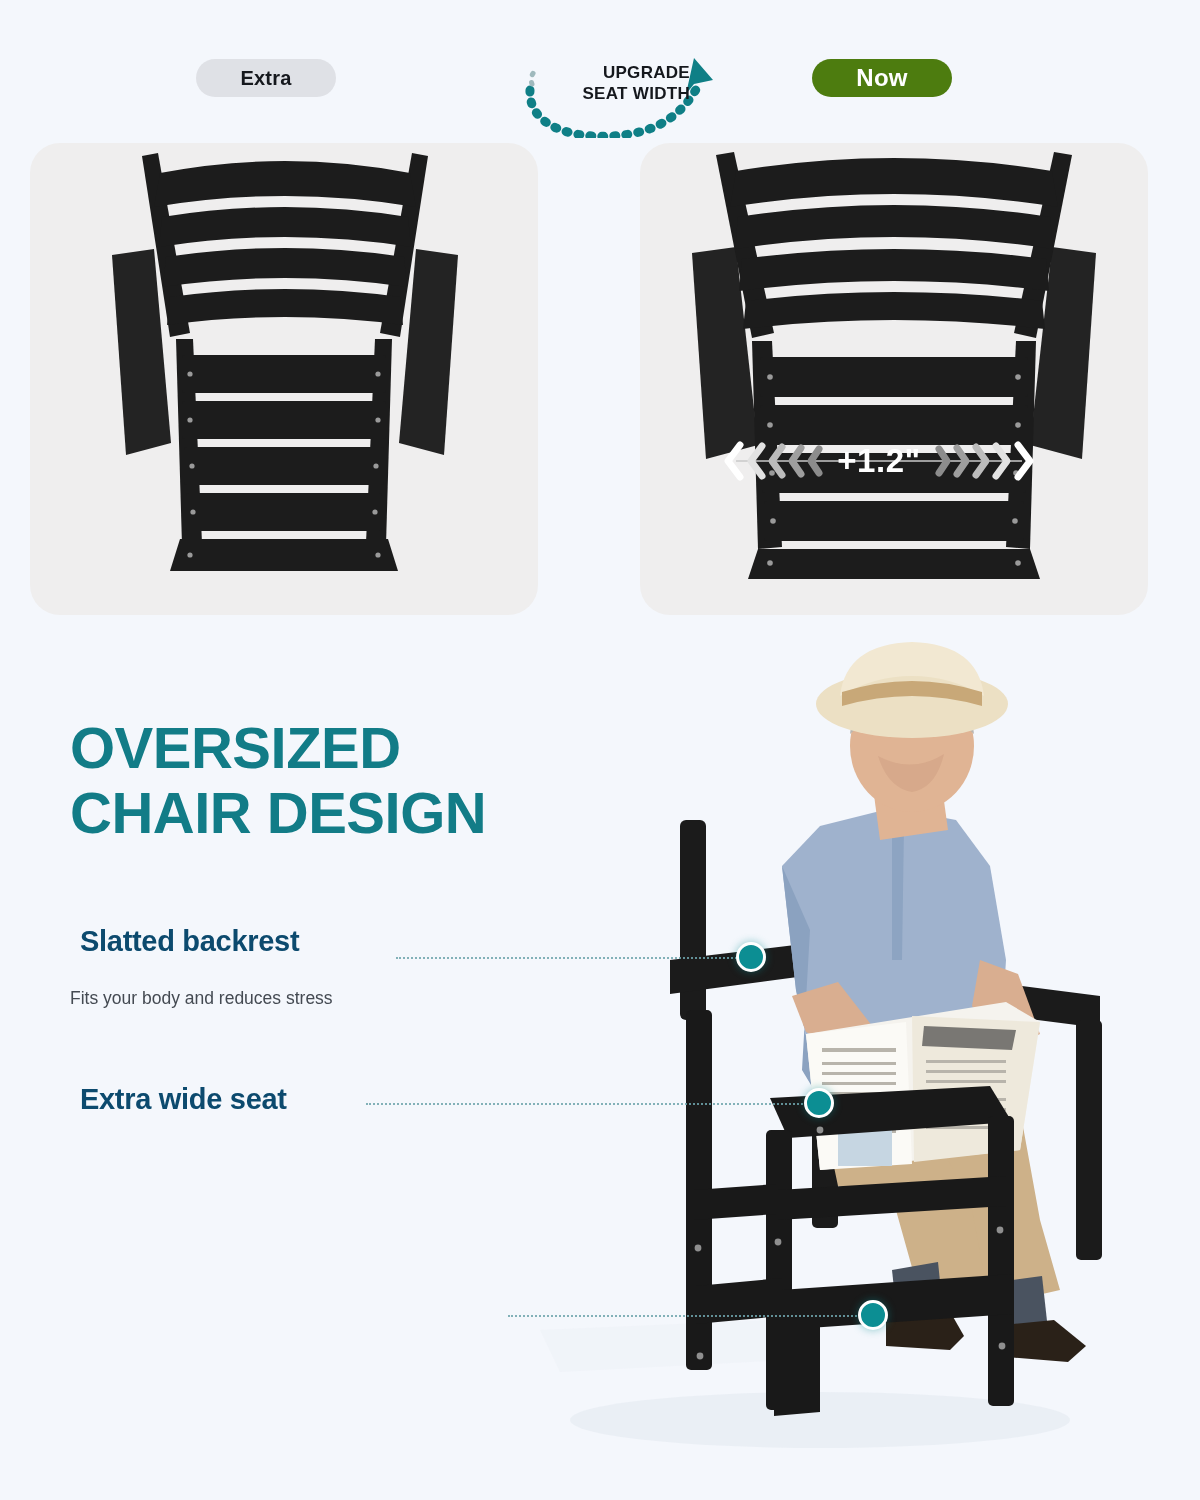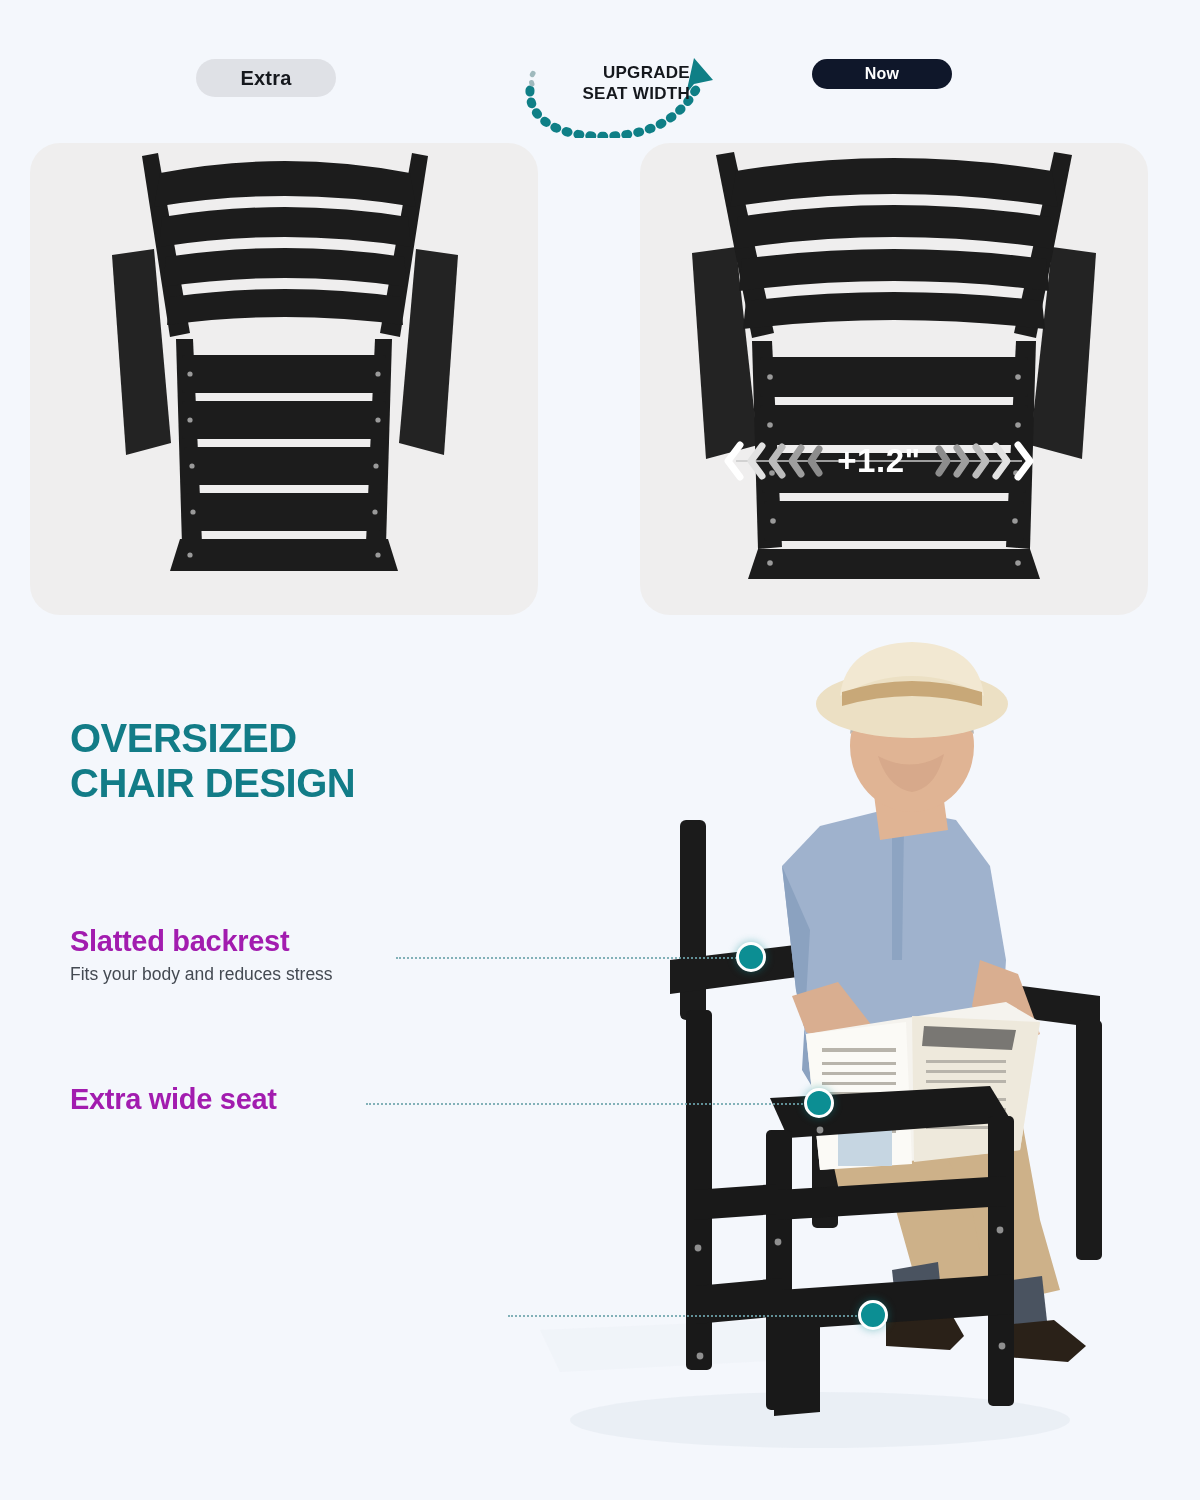--- a/index.html
+++ b/index.html
@@ -14,22 +14,22 @@
   
   .pill {
     position: absolute; display: flex; align-items: center; justify-content: center;
     border-radius: 999px; font-weight: 700; letter-spacing: .2px;
   }
   .pill-before {
     left: 196px; top: 59px; width: 140px; height: 38px;
     background: #dfe1e6; color: #15181d; font-size: 20px;
   }
   .pill-now {
-    left: 812px; top: 59px; width: 140px; height: 30px;
-    background: #0f172a; color: #ffffff; font-size: 16px;
+    left: 812px; top: 59px; width: 140px; height: 38px;
+    background: #4d7c0f; color: #ffffff; font-size: 24px;
   }
 
   .upgrade-badge {
     position: absolute; left: 508px; top: 48px; width: 215px; height: 90px;
   }
   .upgrade-badge .ub-text {
     position: absolute; left: 32px; top: 14px; width: 150px;
     text-align: right; font-size: 17px; font-weight: 700;
     line-height: 1.25; color: #15181d; letter-spacing: .3px;
   }
@@ -52,33 +52,34 @@
   .width-anno .wa-label {
     position: absolute; left: 0; top: 0; width: 310px; height: 56px;
     display: flex; align-items: center; justify-content: center;
     color: #ffffff; font-size: 33px; font-weight: 700; letter-spacing: .5px;
   }
   .width-anno svg { position: absolute; left: 0; top: 0; }
 
   
   .headline {
     position: absolute; left: 70px; top: 716px; width: 620px;
-    color: #127c87; font-size: 40px; font-weight: 800;
+    color: #127c87; font-size: 58px; font-weight: 800;
     line-height: 1.12; letter-spacing: -0.5px;
   }
   .headline .hl-line { display: block; }
 
   
   .feature { position: absolute; width: 540px; }
   .feature .f-title {
-    font-size: 29px; font-weight: 800; color: #a21caf; letter-spacing: -0.3px;
+    font-size: 29px; font-weight: 800; color: #0c4a6e; letter-spacing: -0.3px;
     white-space: nowrap;
+    margin-left: 10px;
   }
   .feature .f-desc {
-    margin-top: 4px; font-size: 17.5px; color: #444a52; line-height: 1.42;
+    margin-top: 28px; font-size: 17.5px; color: #444a52; line-height: 1.42;
     max-width: 330px;
   }
   .feature-1 { left: 70px; top: 925px; }
   .feature-2 { left: 70px; top: 1083px; }
   .feature-3 { left: 70px; top: 1291px; }
 
   
   .leader {
     position: absolute; height: 0;
     border-top: 2px dotted #6fa5ad; opacity: .85;

